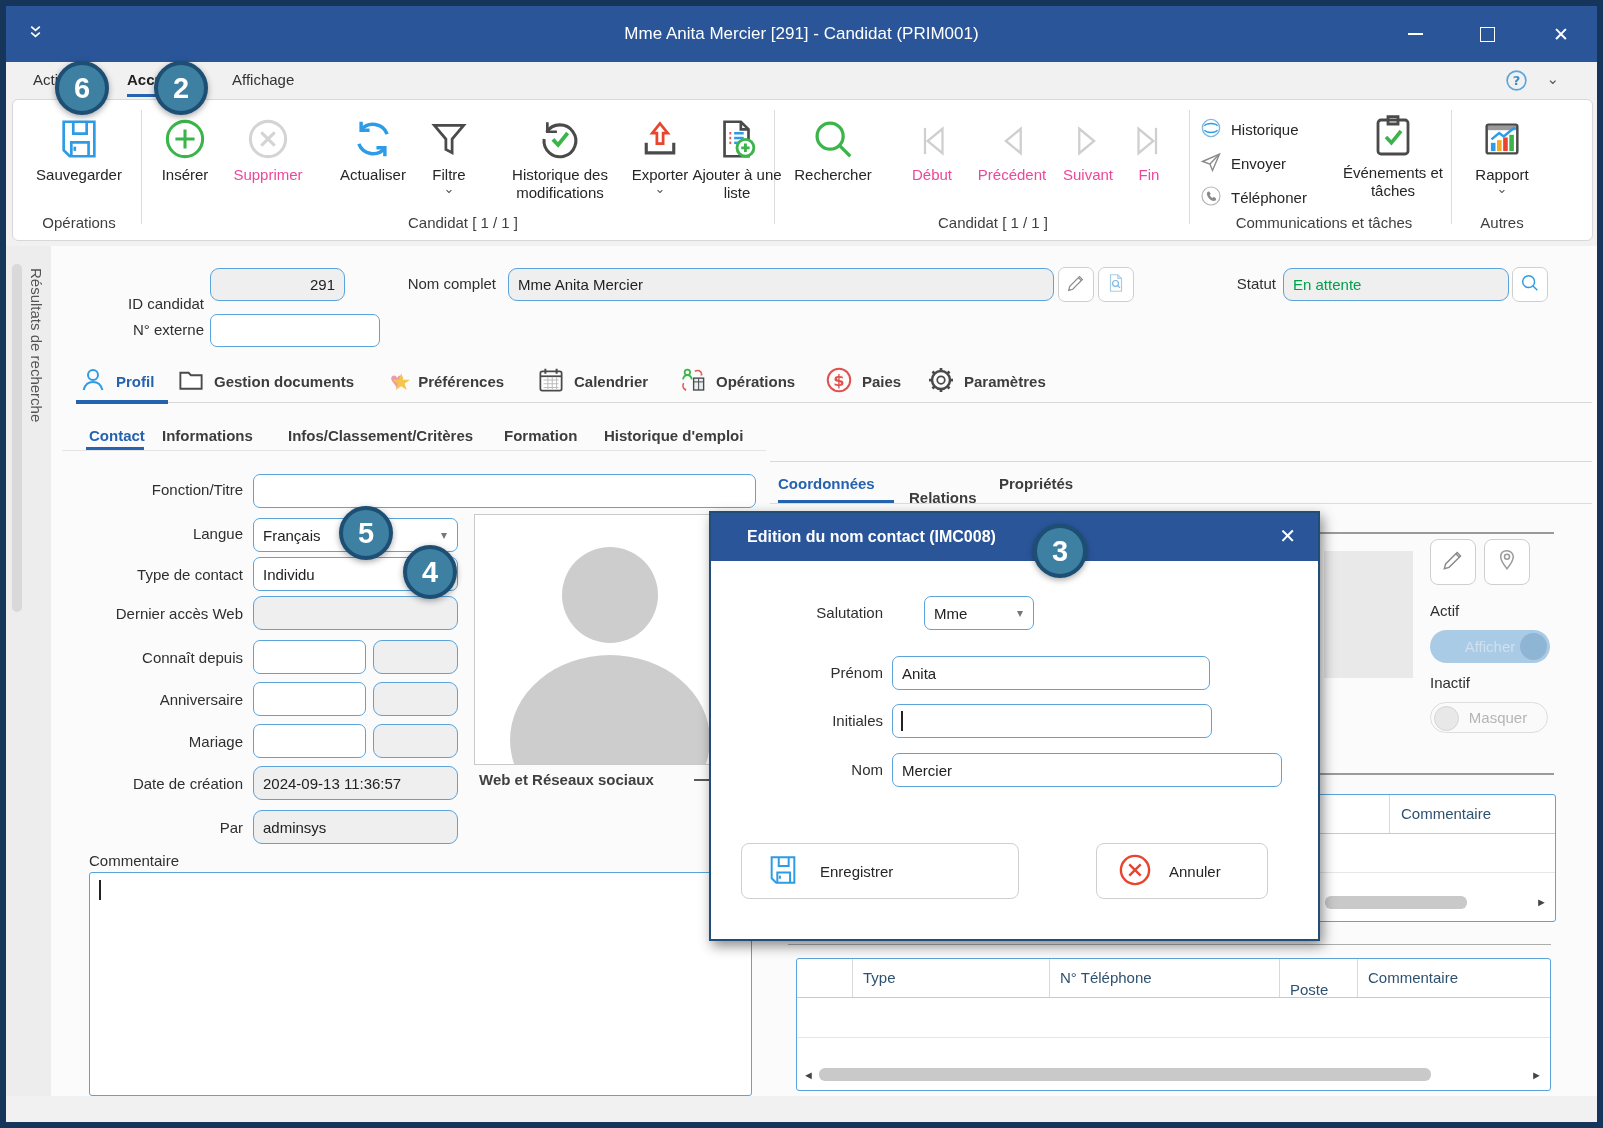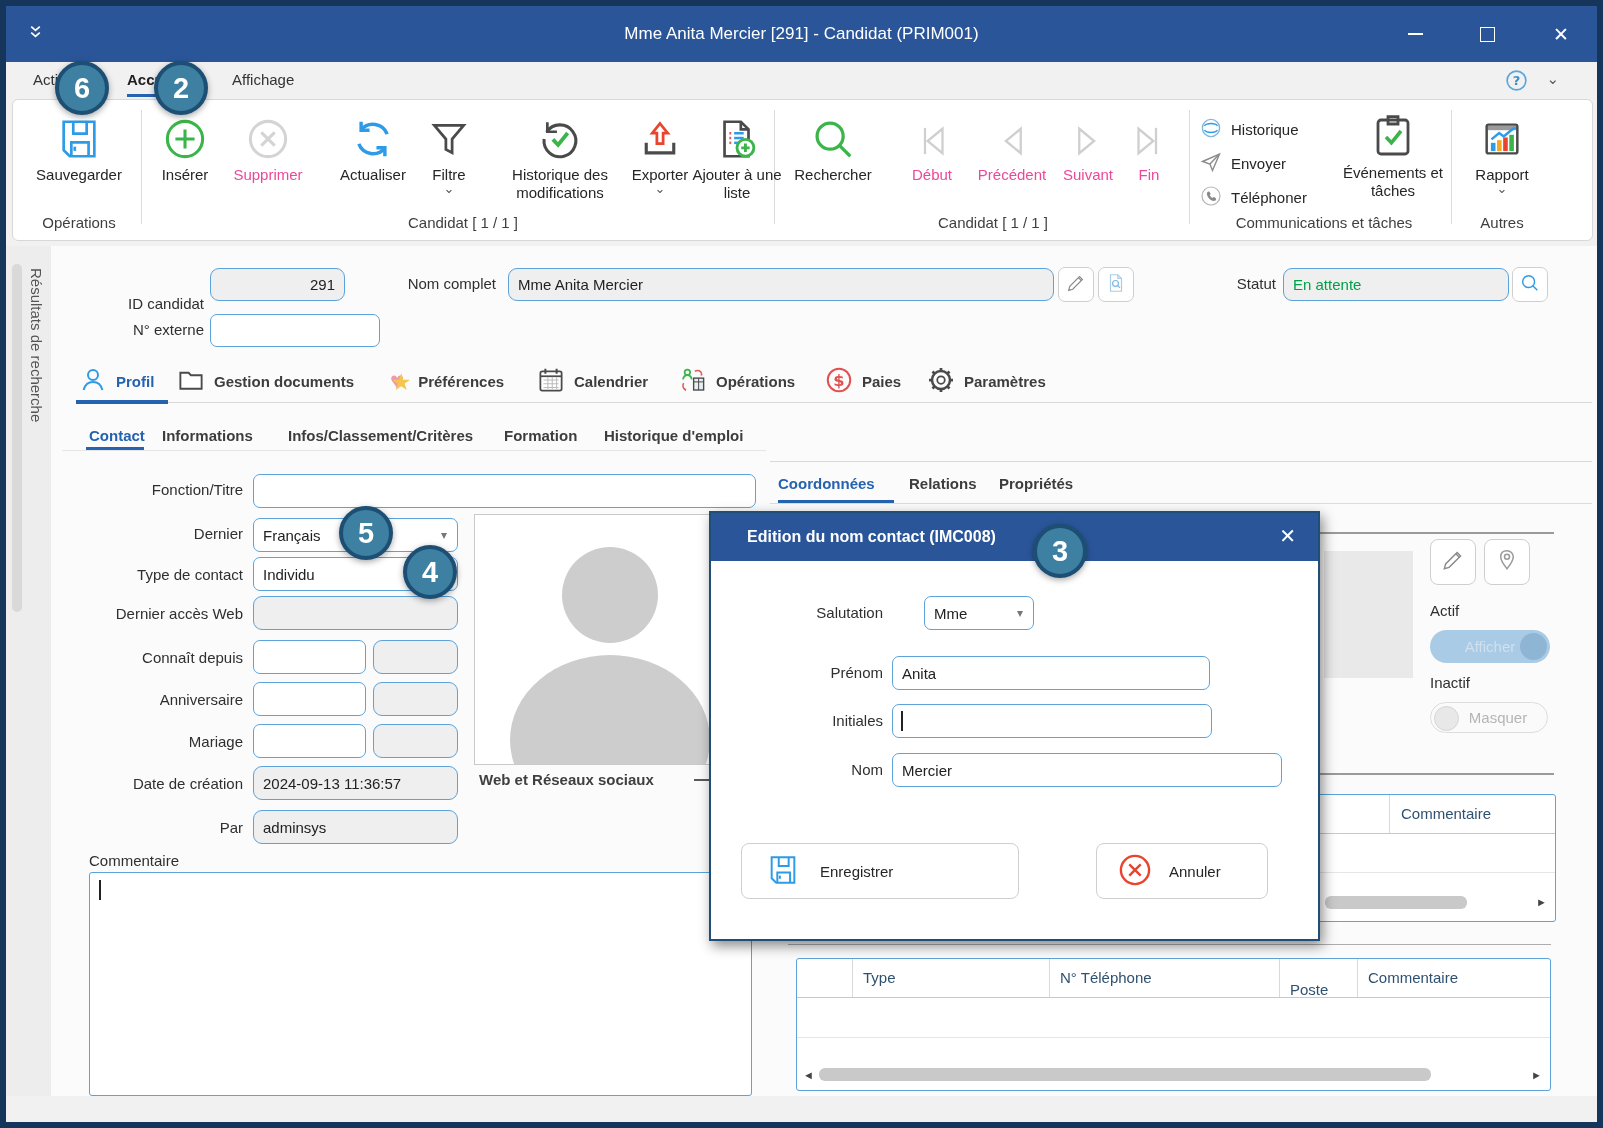--- a/index.html
+++ b/index.html
@@ -426,21 +426,21 @@
   <span class="subtab" style="left:282px;top:421px;">Infos/Classement/Critères</span>
   <span class="subtab" style="left:498px;top:421px;">Formation</span>
   <span class="subtab" style="left:598px;top:421px;">Historique d'emploi</span>
   <div class="hline" style="left:56px;top:444px;width:704px;background:#e5e5e5;"></div>
 
   <span class="lblr" style="left:67px;top:475px;width:170px;">Fonction/Titre</span>
   <div class="field" style="left:247px;top:468px;width:503px;height:34px;">
       <span></span>
     </div>
 
-  <span class="lblr" style="left:67px;top:519px;width:170px;">Dernier</span>
+  <span class="lblr" style="left:67px;top:519px;width:170px;">Langue</span>
   <div class="field" style="left:247px;top:512px;width:205px;height:34px;">
     <span>Français</span>
     <span class="abs" style="right:10px;color:#777;font-size:12px;">▾</span>
   </div>
 
   <span class="lblr" style="left:67px;top:560px;width:170px;">Type de contact</span>
   <div class="field" style="left:247px;top:551px;width:205px;height:34px;">
       <span>Individu</span>
     </div>
 
@@ -479,21 +479,21 @@
 
   <div class="abs" style="left:468px;top:508px;width:270px;height:249px;background:#fff;border:1px solid #c9c9c9;overflow:hidden;">
     <div class="abs" style="left:87px;top:32px;width:96px;height:96px;border-radius:50%;background:#cdcdcd;"></div>
     <div class="abs" style="left:35px;top:140px;width:200px;height:170px;border-radius:50%;background:#cdcdcd;"></div>
   </div>
   <span class="abs" style="left:473px;top:765px;font-size:15px;font-weight:bold;color:#3f3f3f;">Web et Réseaux sociaux</span>
   <div class="abs" style="left:688px;top:773px;width:172px;height:2px;background:#5a5a5a;"></div>
 
   <div class="hline" style="left:764px;top:455px;width:822px;"></div>
   <span class="subtab blue" style="left:772px;top:469px;">Coordonnées</span>
-  <span class="subtab" style="left:903px;top:469px;">Relations</span>
+  <span class="subtab" style="left:903px;top:483px;">Relations</span>
   <span class="subtab" style="left:993px;top:469px;">Propriétés</span>
   <div class="abs" style="left:772px;top:494px;width:116px;height:4px;background:#2563af;"></div>
   <div class="hline" style="left:764px;top:497px;width:822px;background:#dcdcdc;"></div>
   <div class="abs" style="left:772px;top:526px;width:776px;height:2px;background:#9a9a9a;"></div>
 
   <div class="abs" style="left:1318px;top:545px;width:89px;height:127px;background:#e9e9e9;"></div>
 
   <div class="iconbtn" style="left:1424px;top:533px;width:46px;height:46px;border-radius:8px;">
     <span><svg width="26" height="26" viewBox="0 0 24 24" fill="none" stroke="#8a8a8a" stroke-width="1.3">
           <path d="M4 20l1.2-4.4L15.8 5l3.2 3.2L8.4 18.8z"></path>

